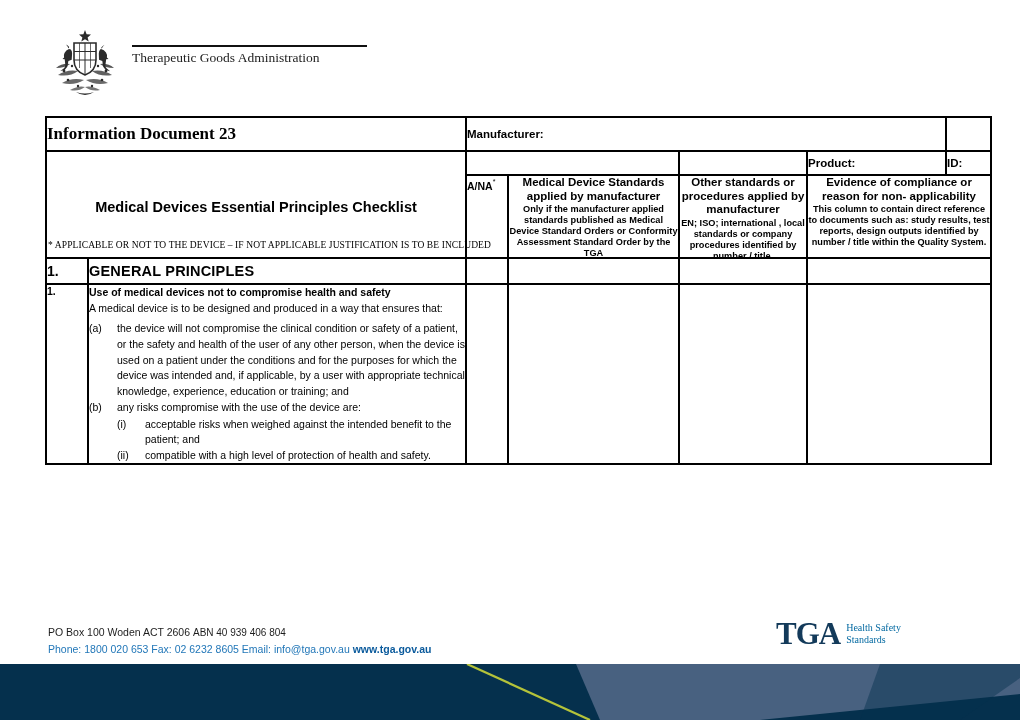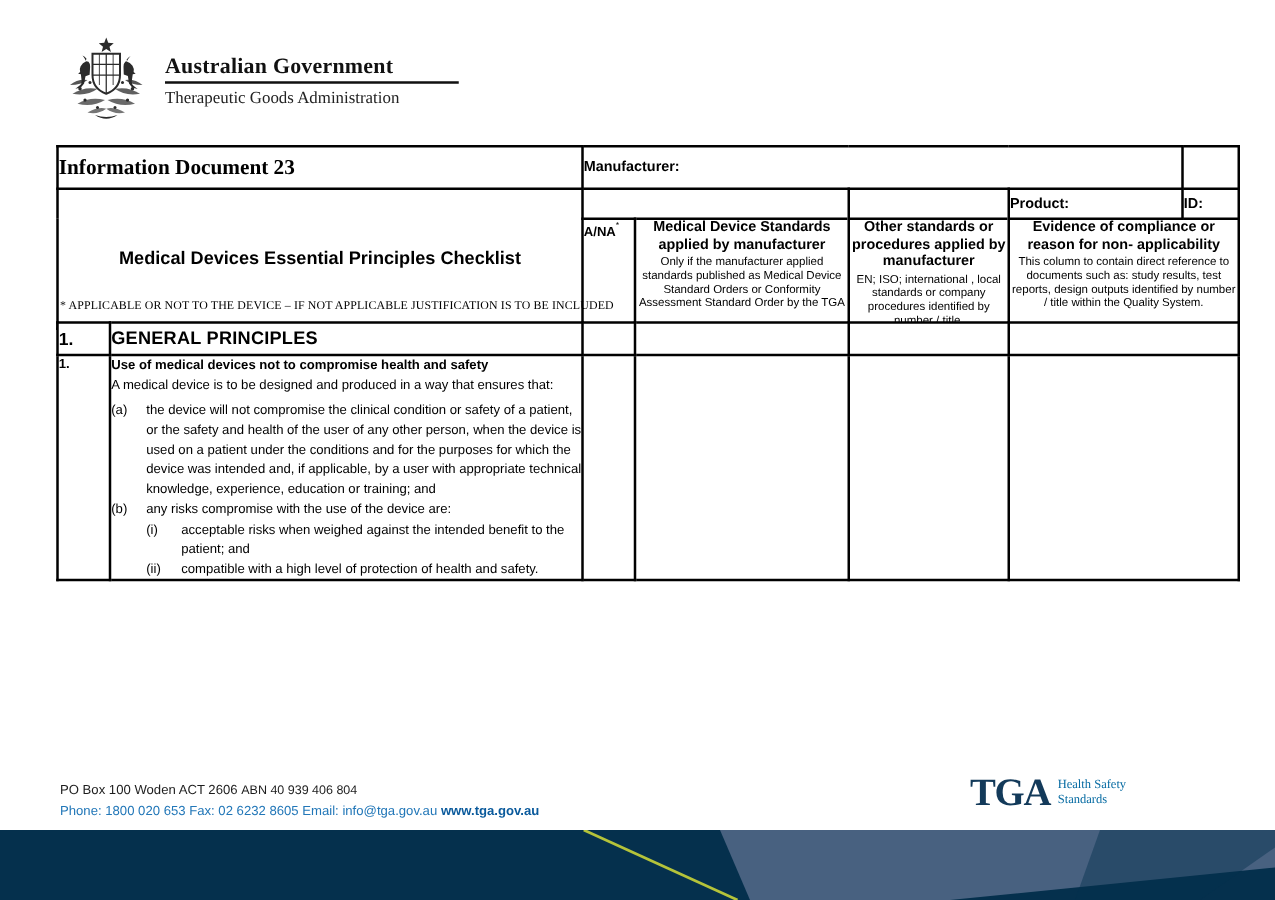--- a/index.html
+++ b/index.html
@@ -105,21 +105,21 @@
     padding: 3px 4px 4px 4px;
     vertical-align: top;
   }
   .colhead .ch-title {
     font-weight: bold;
     font-size: 11.5px;
     line-height: 1.18;
     display: block;
   }
   .colhead .ch-sub {
-    font-weight: normal;
+    font-weight: bold;
     font-size: 9.2px;
     line-height: 1.2;
     display: block;
     margin-top: 1px;
   }
   .colhead-ana {
     text-align: left;
     padding: 3px 3px;
     vertical-align: top;
   }
@@ -295,21 +295,20 @@
         <circle cx="58" cy="43" r="1.4"></circle>
           <circle cx="50" cy="38" r="1.2"></circle>
         <circle cx="20" cy="52" r="1.3"></circle>
           <circle cx="54" cy="52" r="1.3"></circle>
         <circle cx="30" cy="58" r="1.2"></circle>
           <circle cx="44" cy="58" r="1.2"></circle>
       </g>
     </svg>
   </div>
   <div class="gov-lines">
-    <div class="gov-line1">Australian Government</div>
     <div class="gov-rule"></div>
     <div class="gov-line3">Therapeutic Goods Administration</div>
   </div>
 </div>
 
 <table id="doc-table">
   <colgroup>
     <col style="width:42px">
       <col style="width:378px">
     <col style="width:42px">

